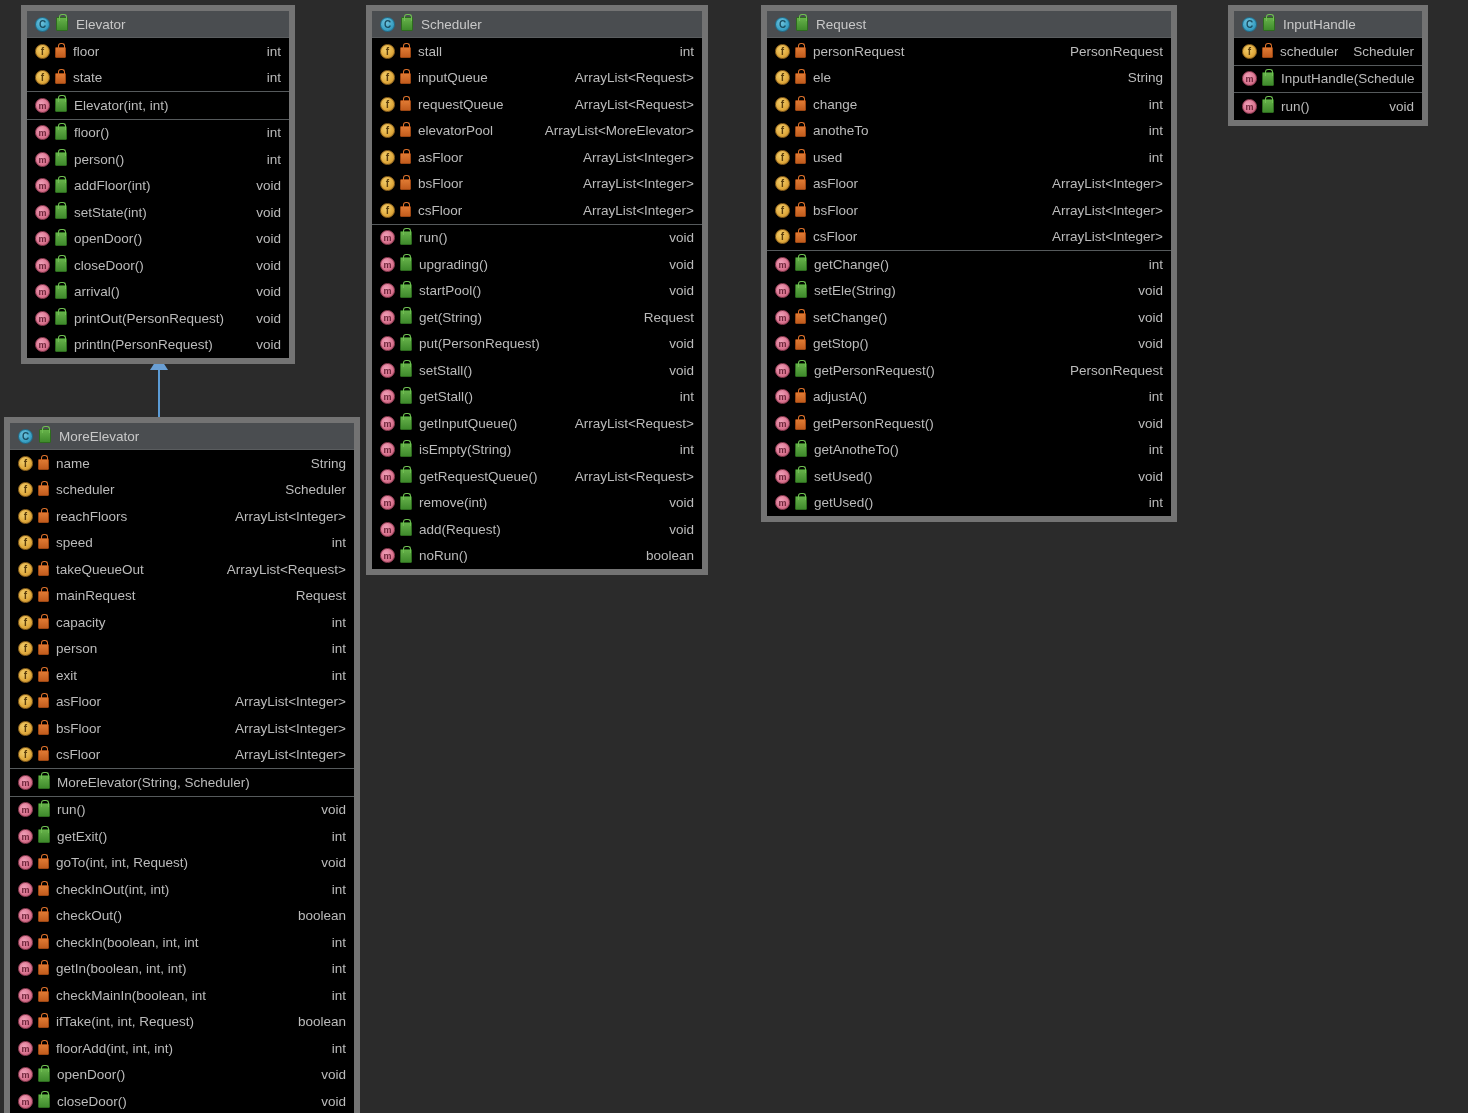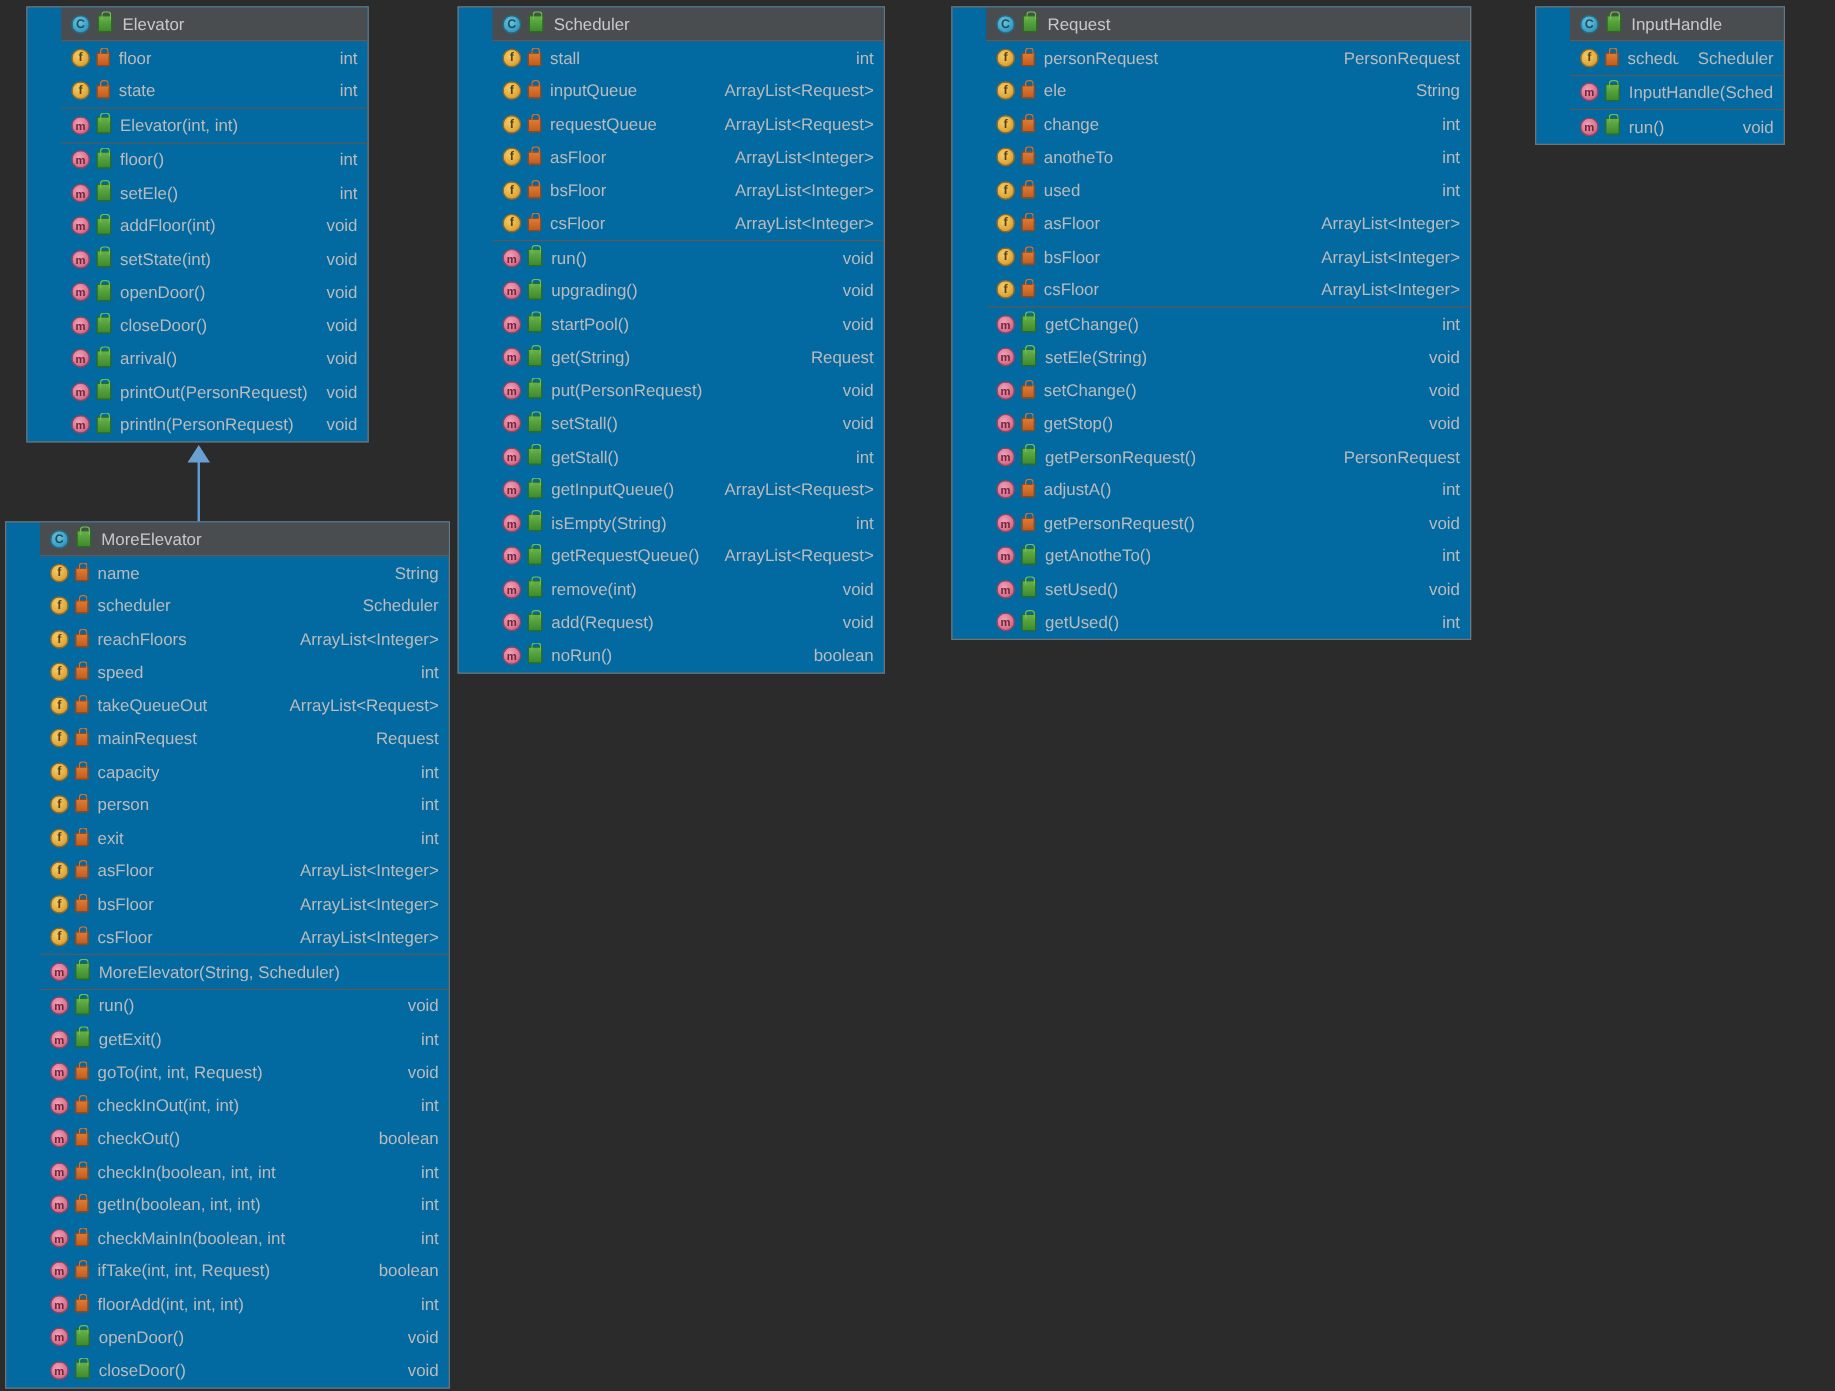--- a/index.html
+++ b/index.html
@@ -11,26 +11,25 @@
     font-family: "Liberation Sans", sans-serif;
   }
   #canvas {
     position: relative;
     width: 1468px; height: 1113px;
     background: #2b2b2b;
   }
 
   .uml-class {
     position: absolute;
-    background: #0369a1;
-    border: 1px solid #737373;
+    background: #000000;
+    border: 6px solid #737373;
     color: #bbbbbb;
     font-size: 13.5px;
     overflow: hidden;
-    padding-left: 27px;
   }
 
   .cls-header {
     height: 27px;
     background: #4a4d50;
     border-bottom: 1px solid #5a5d5f;
     display: flex;
     align-items: center;
     padding-left: 8px;
     gap: 6px;
@@ -218,21 +217,21 @@
         <div class="section">
           <div class="row">
             <span class="ico ico-method"></span>
             <span class="ico ico-public"></span>
             <span class="mname">floor()</span>
             <span class="mtype">int</span>
           </div>
           <div class="row">
             <span class="ico ico-method"></span>
             <span class="ico ico-public"></span>
-            <span class="mname">setEle()</span>
+            <span class="mname">person()</span>
             <span class="mtype">int</span>
           </div>
           <div class="row">
             <span class="ico ico-method"></span>
             <span class="ico ico-public"></span>
             <span class="mname">addFloor(int)</span>
             <span class="mtype">void</span>
           </div>
           <div class="row">
             <span class="ico ico-method"></span>
@@ -455,20 +454,26 @@
           </div>
           <div class="row">
             <span class="ico ico-field"></span>
             <span class="ico ico-private"></span>
             <span class="mname">requestQueue</span>
             <span class="mtype">ArrayList&lt;Request&gt;</span>
           </div>
           <div class="row">
             <span class="ico ico-field"></span>
             <span class="ico ico-private"></span>
+            <span class="mname">elevatorPool</span>
+            <span class="mtype">ArrayList&lt;MoreElevator&gt;</span>
+          </div>
+          <div class="row">
+            <span class="ico ico-field"></span>
+            <span class="ico ico-private"></span>
             <span class="mname">asFloor</span>
             <span class="mtype">ArrayList&lt;Integer&gt;</span>
           </div>
           <div class="row">
             <span class="ico ico-field"></span>
             <span class="ico ico-private"></span>
             <span class="mname">bsFloor</span>
             <span class="mtype">ArrayList&lt;Integer&gt;</span>
           </div>
           <div class="row">

